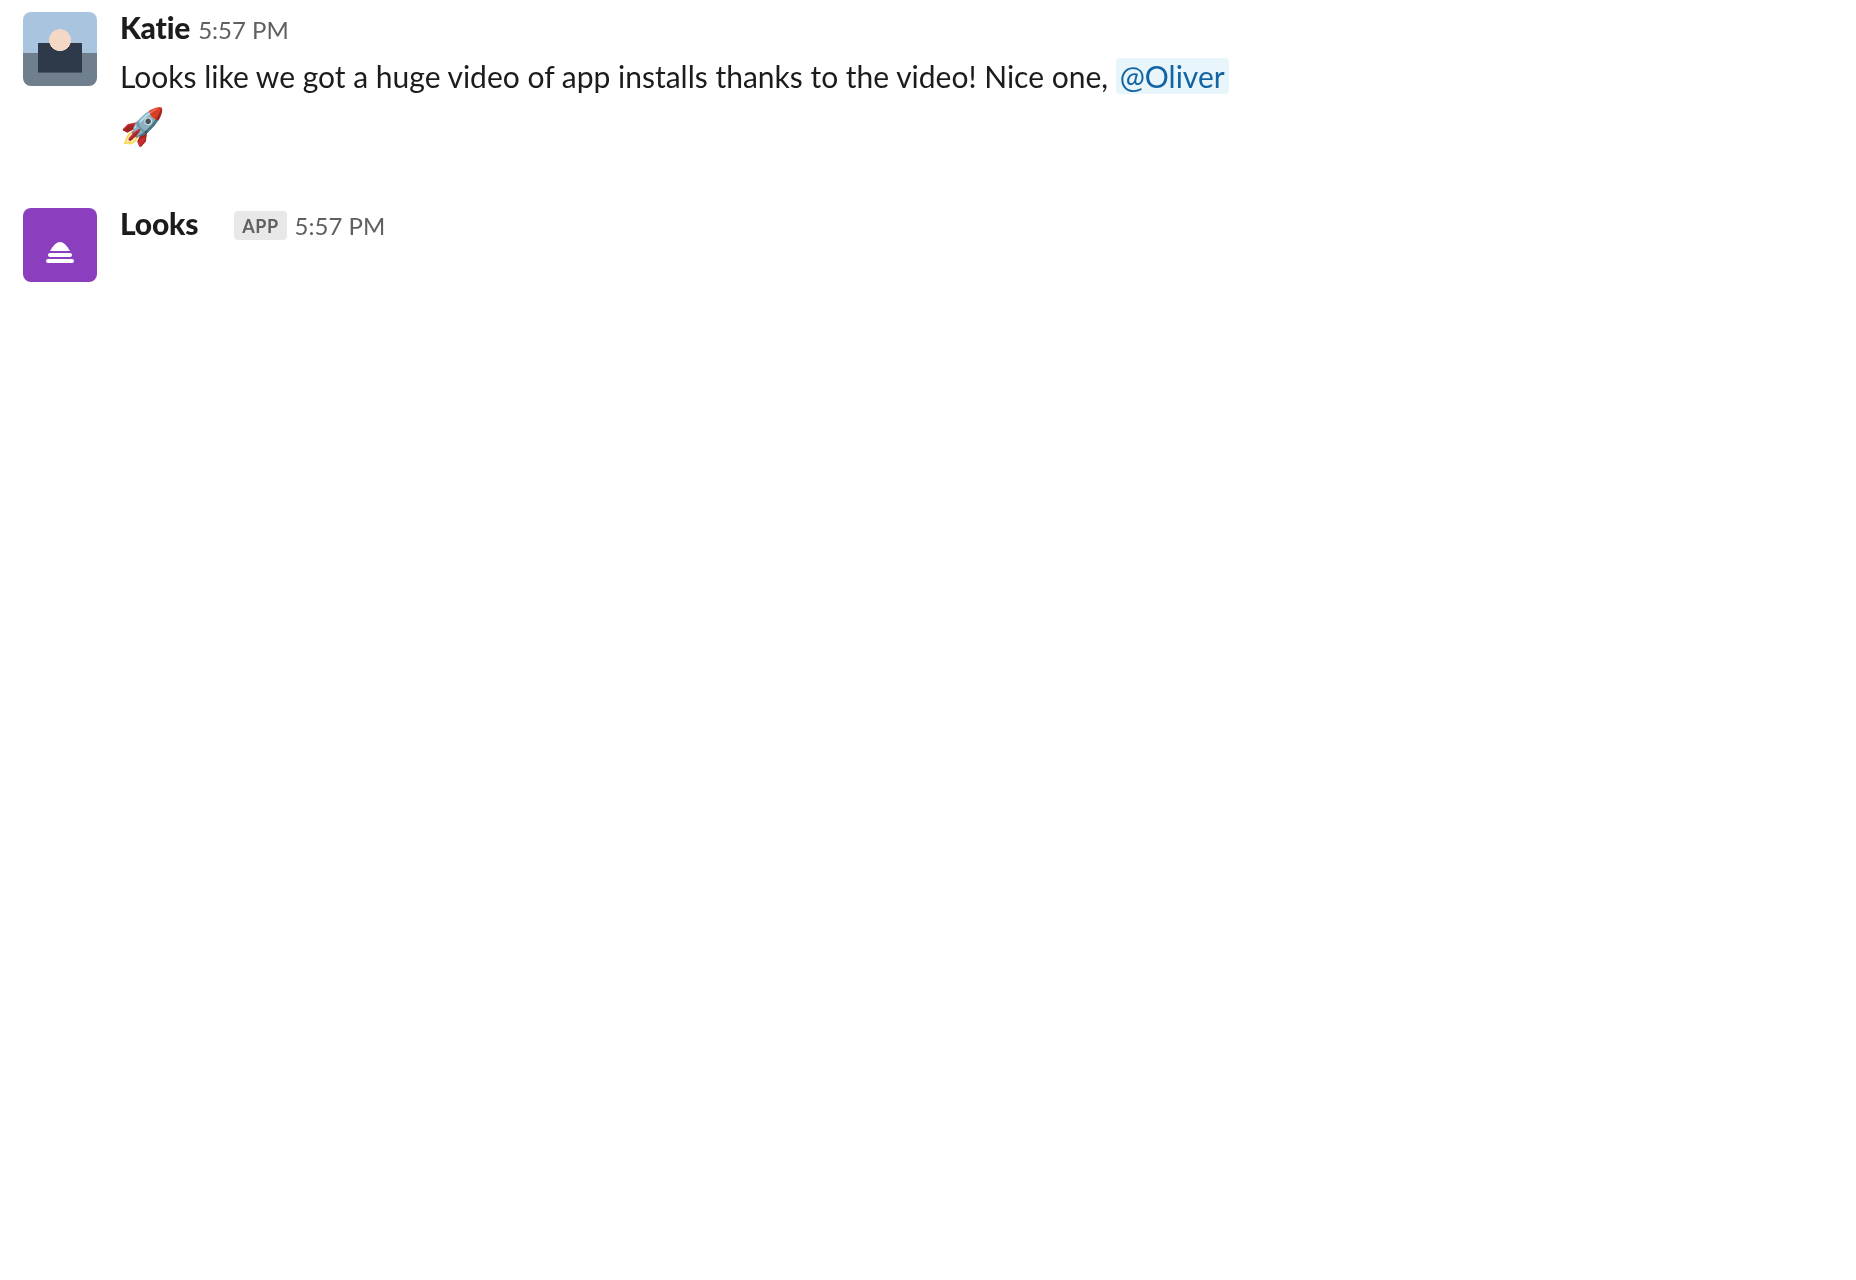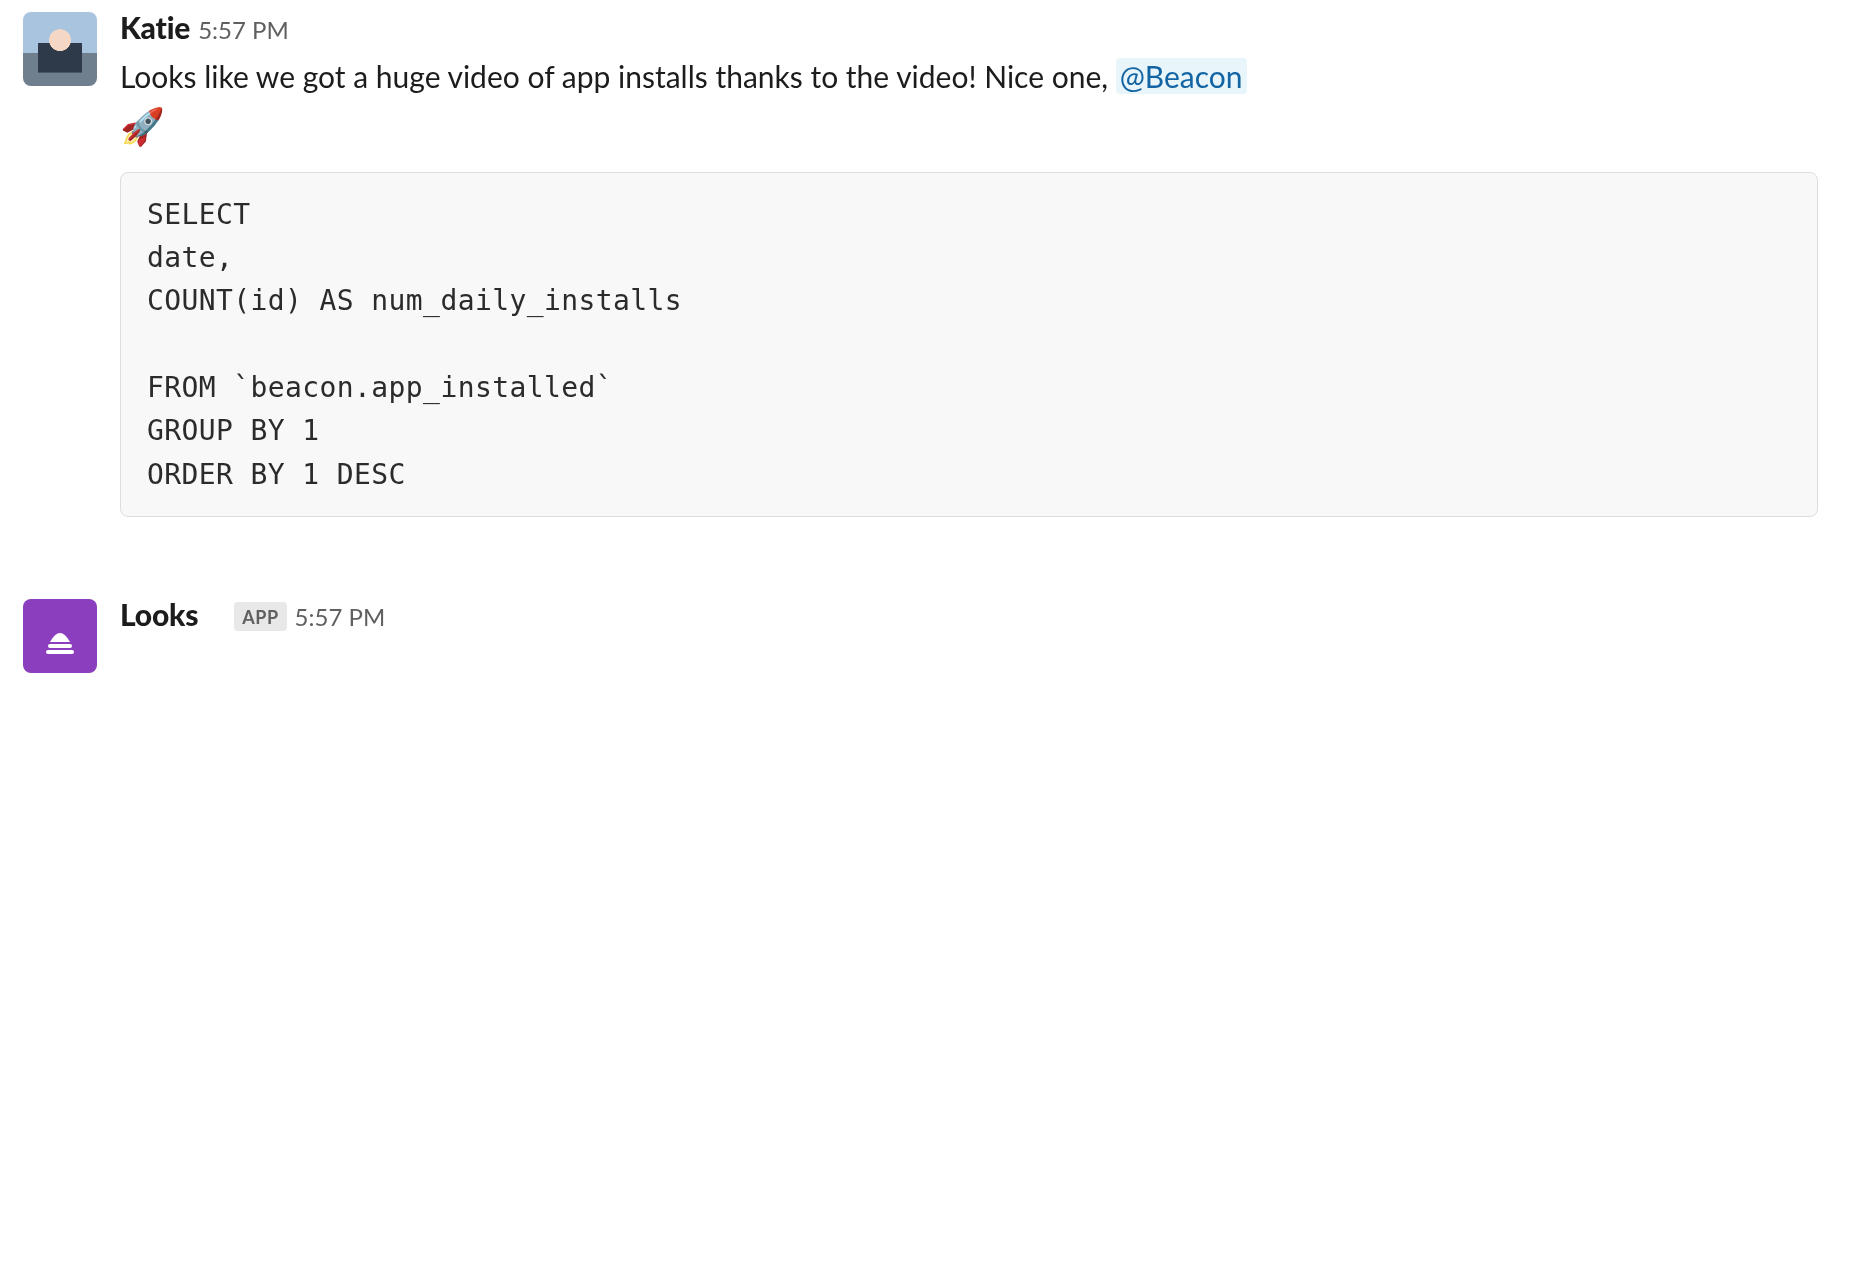--- a/index.html
+++ b/index.html
@@ -144,31 +144,24 @@
   <div class="msg">
     <div class="gutter">
       <span class="avatar avatar-katie"></span>
     </div>
     <div class="body">
       <div class="header">
         <span class="sender">Katie</span>
         <span class="ts">5:57 PM</span>
       </div>
       <div class="text">
-        <span>Looks like we got a huge video of app installs thanks to the video! Nice one, </span><span class="mention">@Beacon</span>
+        <span>Looks like we got a huge video of app installs thanks to the video! Nice one, </span><span class="mention">@Oliver</span>
         <br>
         <span class="emoji">🚀</span>
       </div>
-      <pre class="codeblock">SELECT
-date,
-COUNT(id) AS num_daily_installs
-
-FROM `beacon.app_installed`
-GROUP BY 1
-ORDER BY 1 DESC</pre>
     </div>
   </div>
 
   <div class="msg">
     <div class="gutter">
       <span class="avatar avatar-beacon">
         <svg width="48" height="48" viewBox="0 0 48 48">
           <path d="M14 30 Q24 12 34 30 Z" fill="#ffffff"></path>
           <rect x="12" y="32" width="24" height="4" rx="2" fill="#ffffff"></rect>
           <rect x="10" y="38" width="28" height="4" rx="2" fill="#ffffff"></rect>

